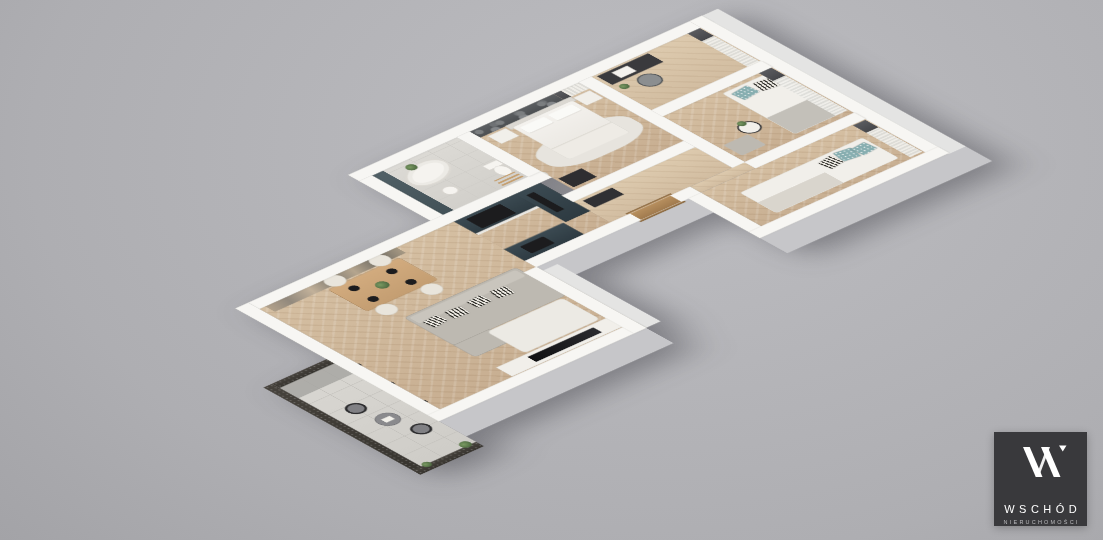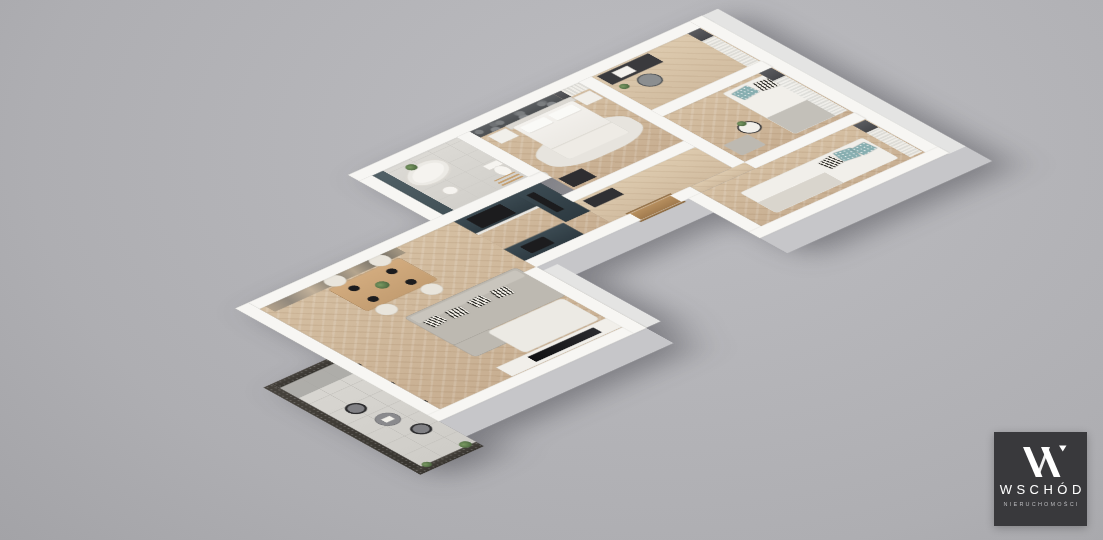--- a/index.html
+++ b/index.html
@@ -52,21 +52,21 @@
   .rug{background:#eceae4;border-radius:6px;box-shadow:0 0 0 1px #e0ded7;}
   .plant{background:radial-gradient(circle at 40% 40%, #7a9a62, #4f6b42 70%);border-radius:50%;}
   .pillow{background:repeating-linear-gradient(90deg,#35342f 0 2px,#ece9e2 2px 5px);border-radius:2px;box-shadow:0 0 0 1px rgba(0,0,0,0.12);}
   .tealdot{background:radial-gradient(#f2f5f4 1px, rgba(0,0,0,0) 1.4px), #87aeb0;background-size:6px 6px;border-radius:2px;box-shadow:0 0 0 1px rgba(0,0,0,0.12);}
   .chair{background:#e9e5dc;border-radius:50%;box-shadow:0 0 0 1px #d4d0c6;}
   .wirechair{background:#808084;border:3px solid #2c2c2e;border-radius:50%;}
   
   .logo{position:absolute;right:16px;bottom:14px;width:93px;height:94px;background:#39393c;
     display:flex;flex-direction:column;align-items:center;box-shadow:0 2px 8px rgba(0,0,0,0.25);}
   .logo svg{margin-top:10px;}
-  .logo-name{color:#ffffff;font-size:13px;letter-spacing:4.5px;margin-top:0;text-indent:4.5px;}
+  .logo-name{color:#ffffff;font-size:11px;letter-spacing:4.5px;margin-top:21px;text-indent:4.5px;}
   .logo-sub{color:#b9b9bc;font-size:5.5px;letter-spacing:2.2px;margin-top:4px;text-indent:2.2px;}
 </style>
 </head>
 <body>
 
 <div class="stage">
 
   <div class="plan">
 
     <div class="face" style="left:110px;top:518px;width:340px;height:52px;"></div>

